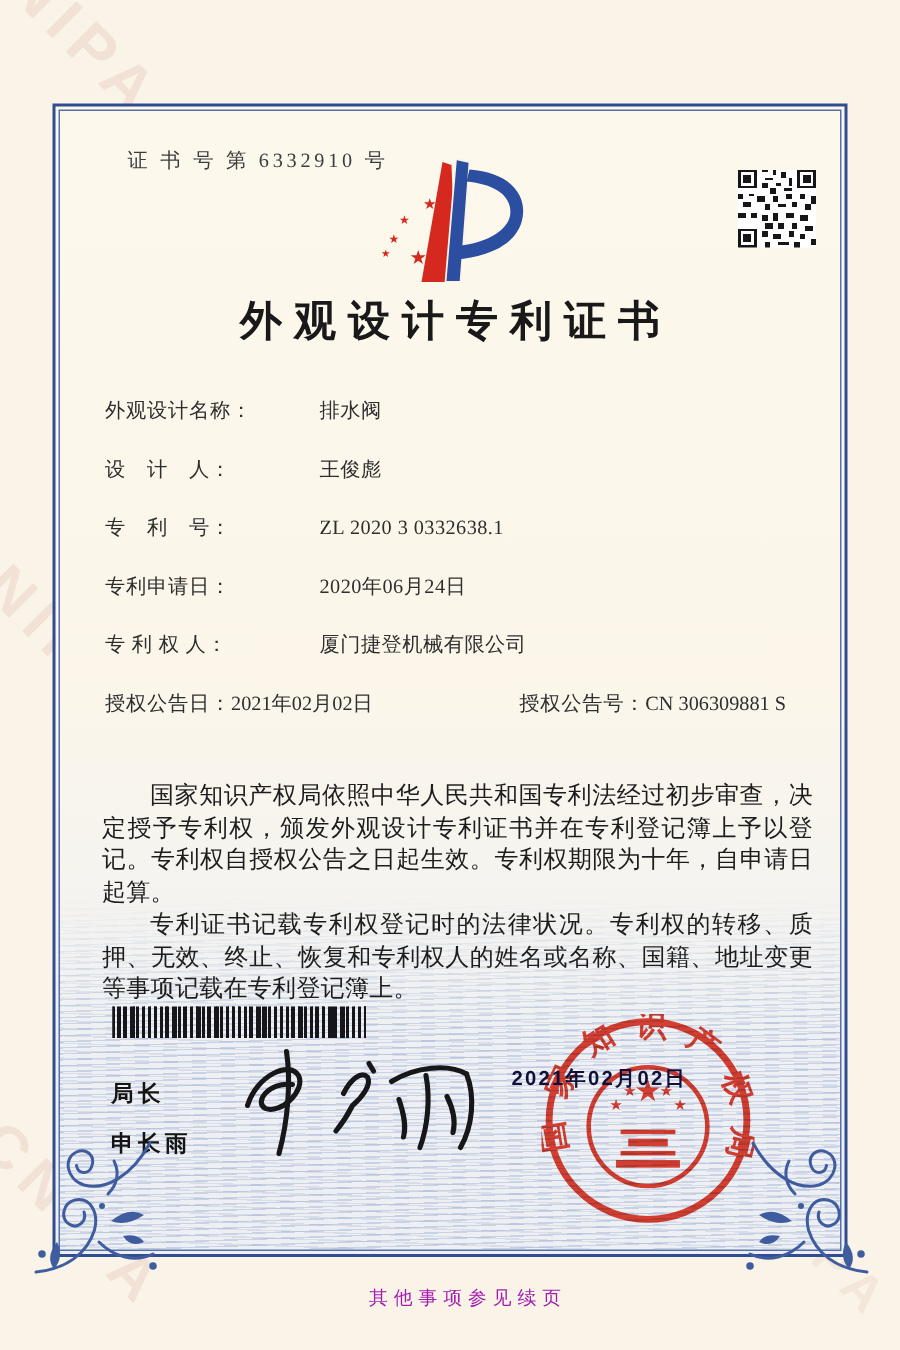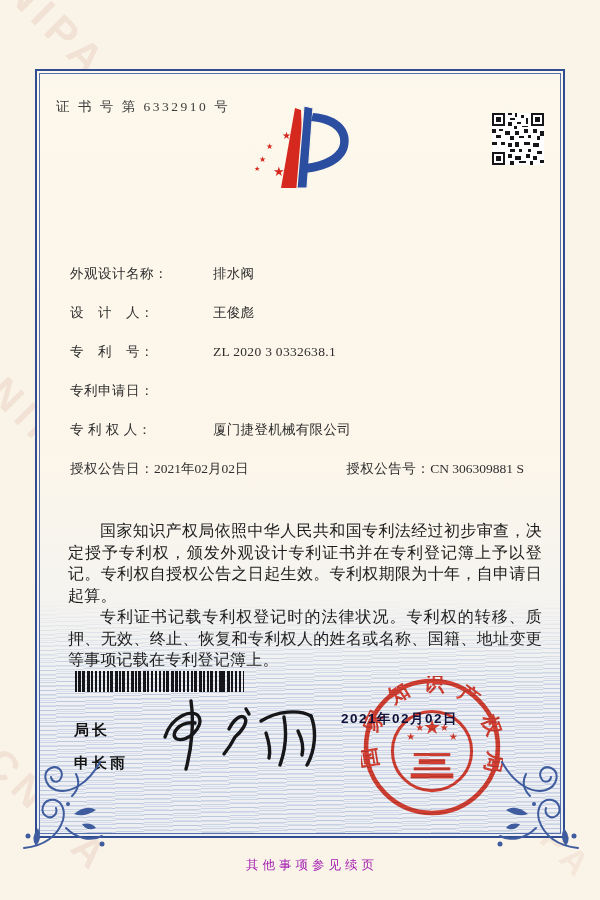--- a/index.html
+++ b/index.html
@@ -16,21 +16,21 @@
          border:2px solid #2f4d90;box-sizing:border-box;
          background:linear-gradient(180deg,#fdf8ec 0%,#fcf6ea 50%,#f6f4ef 66%,#eef0f3 82%,#edeff2 100%);}
   .frame-inner{position:absolute;inset:2px;border:1px solid #5570ab;pointer-events:none;}
   .guilloche{position:absolute;left:3px;right:3px;bottom:3px;height:235px;
      background-image:
        repeating-linear-gradient(178deg,rgba(116,144,196,.30) 0 1px,transparent 1px 4px),
        repeating-linear-gradient(182deg,rgba(116,144,196,.18) 0 1px,transparent 1px 5px);
      -webkit-mask-image:linear-gradient(180deg,transparent 0,#000 90px);
      mask-image:linear-gradient(180deg,transparent 0,#000 90px);}
 
-  .cert-no{position:absolute;left:19px;top:27px;font-size:13.5px;color:#3c3c3c;letter-spacing:2.5px;}
+  .cert-no{position:absolute;left:48px;top:27px;font-size:13.5px;color:#3c3c3c;letter-spacing:2.5px;}
 
   .logo{position:absolute;left:203px;top:30px;}
   .qr{position:absolute;left:455px;top:42px;width:52px;height:52px;}
 
   .title{position:absolute;left:0;top:124px;width:100%;text-align:center;
          font-size:28px;font-weight:bold;color:#191919;letter-spacing:8px;text-indent:8px;}
 
   .fields{position:absolute;left:33px;top:192px;width:468px;font-size:13.5px;color:#2e2e2e;}
   .row{display:flex;line-height:21px;margin-bottom:18px;gap:44px;}
   .lbl{white-space:pre;min-width:99px;letter-spacing:.5px;}
@@ -143,36 +143,38 @@
           <rect x="13" y="24" width="3" height="2"></rect>
         <rect x="19" y="23" width="2" height="2"></rect>
           <rect x="23" y="24" width="2" height="2"></rect>
           <rect x="27" y="26" width="2" height="2"></rect>
         <rect x="10" y="27" width="2" height="2"></rect>
           <rect x="15" y="27" width="4" height="1"></rect>
           <rect x="21" y="27" width="2" height="2"></rect>
       </g>
     </svg>
 
+    <div class="title">外观设计专利证书</div>
 
     <div class="fields">
       <div class="row">
         <span class="lbl">外观设计名称：</span>
         <span class="val">排水阀</span>
       </div>
       <div class="row">
         <span class="lbl">设　计　人：</span>
         <span class="val">王俊彪</span>
       </div>
       <div class="row">
         <span class="lbl">专　利　号：</span>
         <span class="val">ZL 2020 3 0332638.1</span>
       </div>
       <div class="row">
         <span class="lbl">专利申请日：</span>
+        <span class="val">2020年06月24日</span>
       </div>
       <div class="row">
         <span class="lbl">专 利 权 人：</span>
         <span class="val">厦门捷登机械有限公司</span>
       </div>
       <div class="grant">
         <span class="pair">
           <span class="lbl" style="min-width:0;">授权公告日：</span>
           <span>2021年02月02日</span>
         </span>

